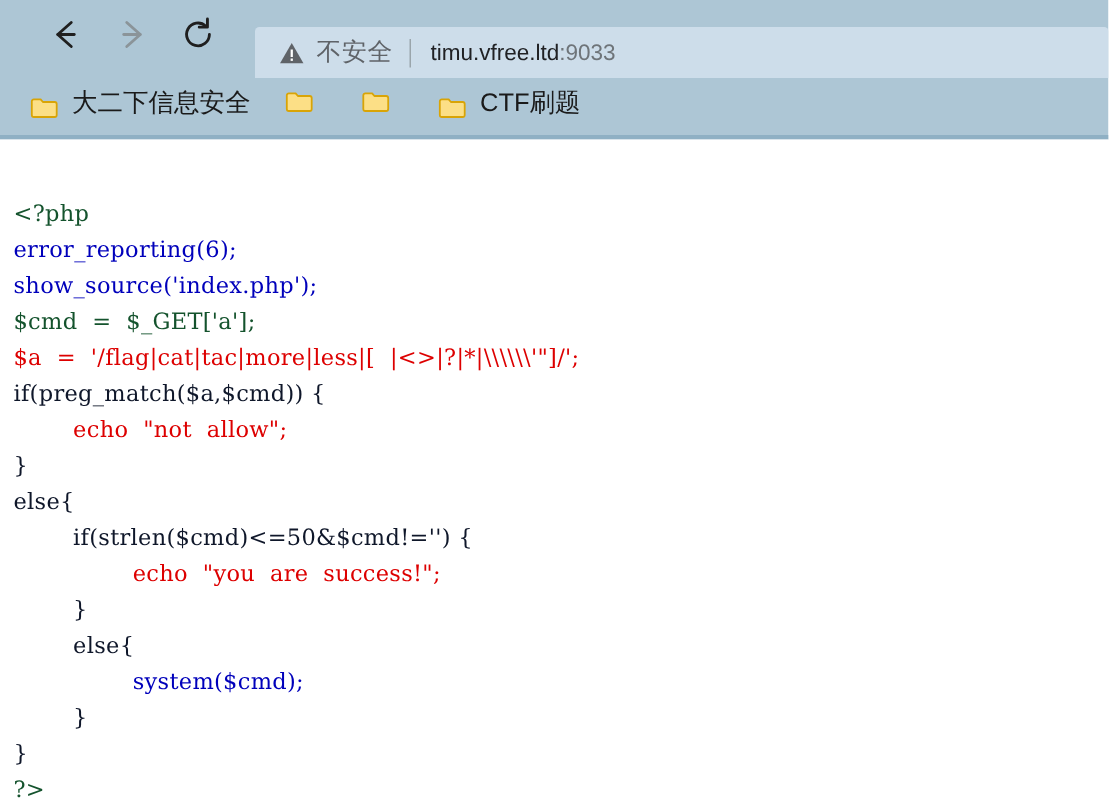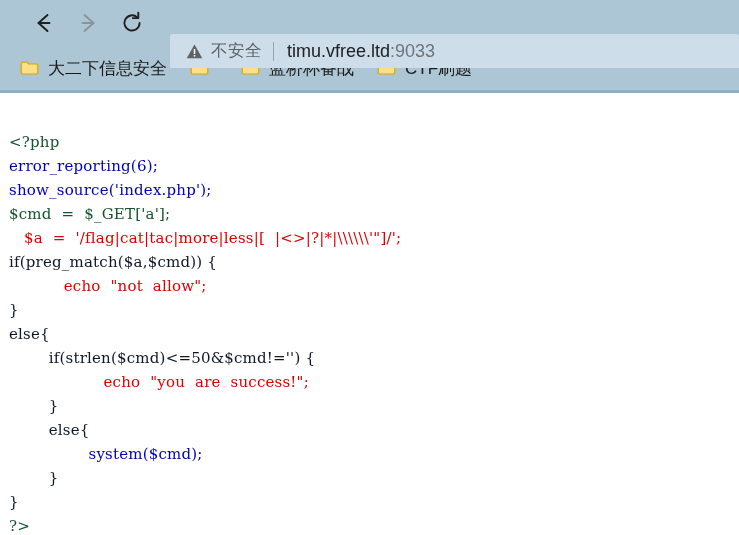--- a/index.html
+++ b/index.html
@@ -48,21 +48,21 @@
     background: #cdddea;
     border-radius: 3px 3px 0 0;
     display: flex;
     align-items: center;
     padding: 0 14px 0 16px;
     box-sizing: border-box;
     cursor: text;
     align-self: flex-end;
     margin-bottom: 0;
     position: relative;
-    top: 22px;
+    top: 6px;
   }
   .security-chip {
     display: flex;
     align-items: center;
     flex: none;
   }
   .warn-icon {
     width: 17px;
     height: 17px;
     flex: none;
@@ -75,40 +75,40 @@
     white-space: nowrap;
   }
   .omni-sep {
     width: 1px;
     height: 19px;
     background: #9aa5ab;
     margin: 0 13px 0 11px;
     flex: none;
   }
   .url-text {
-    font-size: 18px;
+    font-size: 15px;
     color: #202124;
     white-space: nowrap;
     overflow: hidden;
   }
   .url-port { color: #6e7479; }
 
   
   .bookmarks-bar {
     height: 44px;
     display: flex;
     align-items: center;
     padding-left: 14px;
     box-sizing: border-box;
     overflow: hidden;
     white-space: nowrap;
   }
   .bookmark {
     display: flex;
-    align-items: center;
+    align-items: flex-end;
     flex: none;
     padding: 3px 6px;
     margin-right: 11px;
     border-radius: 3px;
     cursor: pointer;
   }
   .folder-icon {
     width: 19px;
     height: 16px;
     flex: none;
@@ -137,21 +137,21 @@
   .code-block {
     font-family: "DejaVu Serif", "Liberation Serif", serif;
     font-size: 15px;
     line-height: 24px;
     white-space: pre;
     letter-spacing: 0.2px;
   }
   
   .tok-default  { color: #14532d; }  
   .tok-keyword  { color: #0f172a; }  
-  .tok-string   { color: #dd0000; margin-left: 15px; }  
+  .tok-string   { color: #dd0000; }  
   .tok-func     { color: #0000bb; }
 </style>
 </head>
 <body>
 
 <div class="browser-chrome">
 
   <div class="toolbar">
 
     <div class="nav-btn">
@@ -215,21 +215,20 @@
         </svg>
       </span>
     </div>
 
     <div class="bookmark">
       <span class="folder-icon">
         <svg width="19" height="16" viewBox="0 0 19 16">
           <path d="M1.2 3.6 A1.4 1.4 0 0 1 2.6 2.2 H7.1 L8.6 4.0 H16.4 A1.4 1.4 0 0 1 17.8 5.4 V12.6 A1.4 1.4 0 0 1 16.4 14.0 H2.6 A1.4 1.4 0 0 1 1.2 12.6 Z" fill="#fcdf86" stroke="#d9a406" stroke-width="1.2" stroke-linejoin="round"></path>
         </svg>
       </span>
-      <span class="bookmark-label">蓝桥杯备战</span>
     </div>
 
 
     <div class="bookmark">
       <span class="folder-icon">
         <svg width="19" height="16" viewBox="0 0 19 16">
           <path d="M1.2 3.6 A1.4 1.4 0 0 1 2.6 2.2 H7.1 L8.6 4.0 H16.4 A1.4 1.4 0 0 1 17.8 5.4 V12.6 A1.4 1.4 0 0 1 16.4 14.0 H2.6 A1.4 1.4 0 0 1 1.2 12.6 Z" fill="#fcdf86" stroke="#d9a406" stroke-width="1.2" stroke-linejoin="round"></path>
         </svg>
       </span>
       <span class="bookmark-label">CTF刷题</span>

